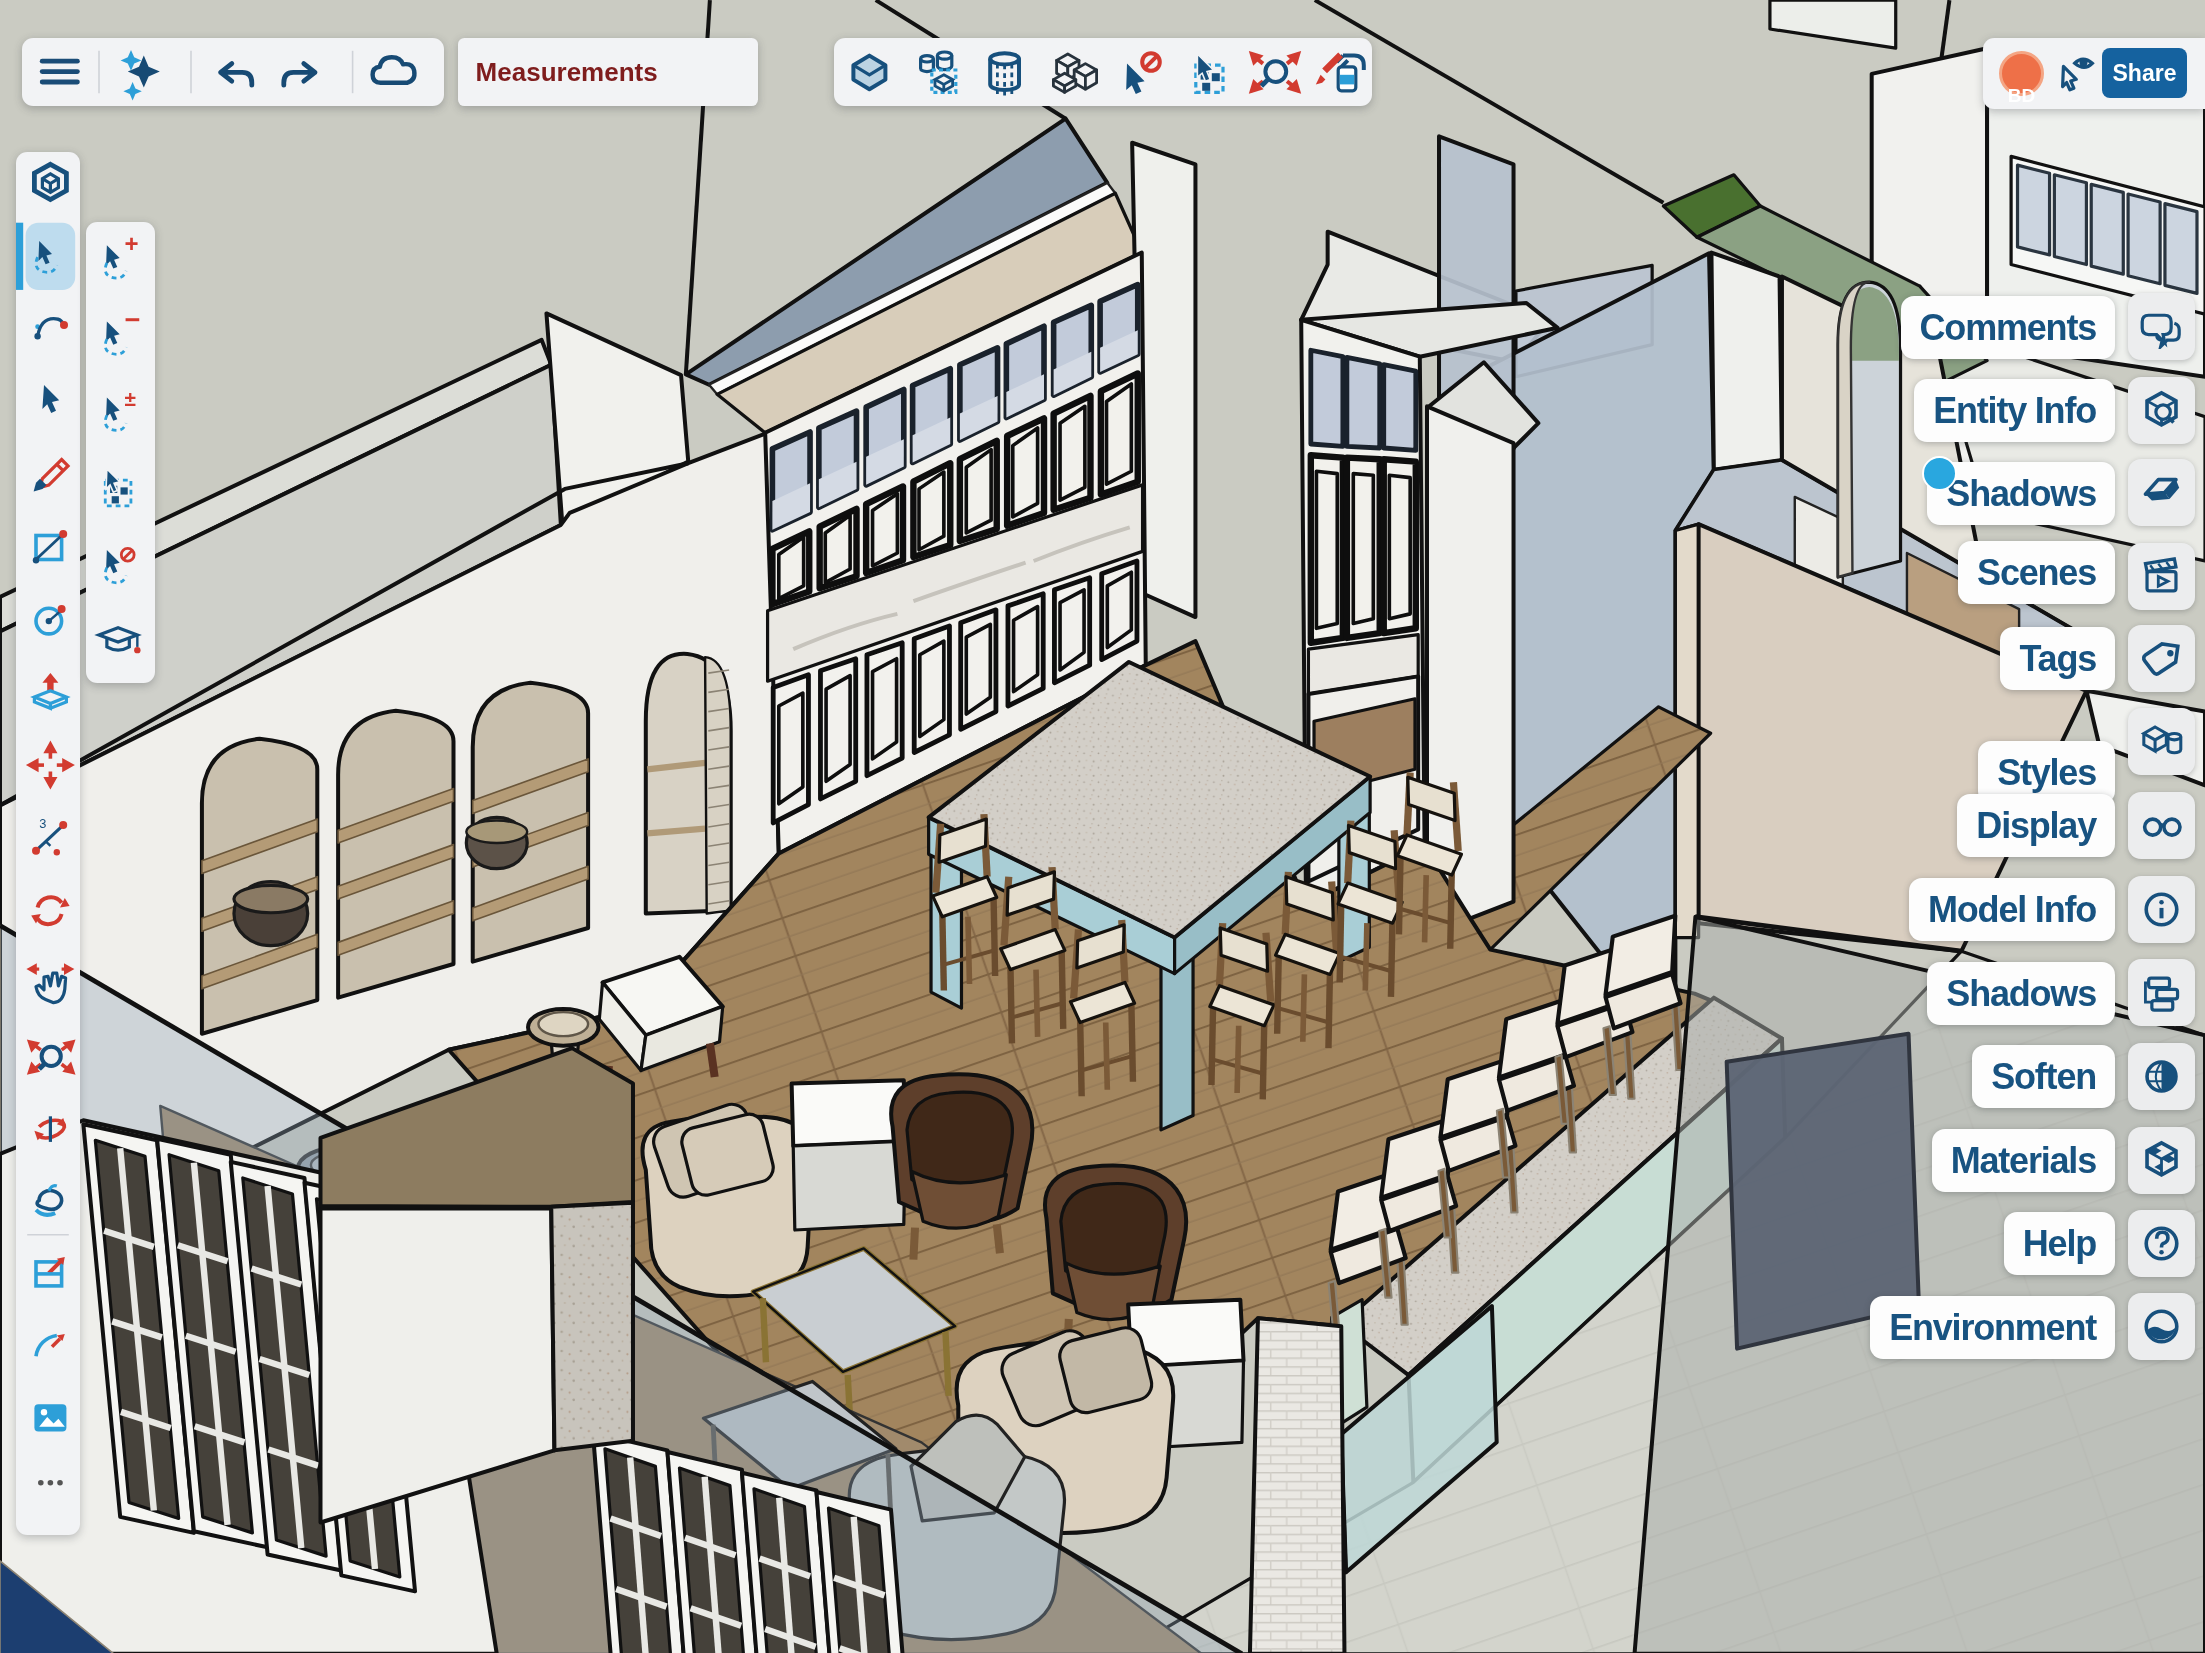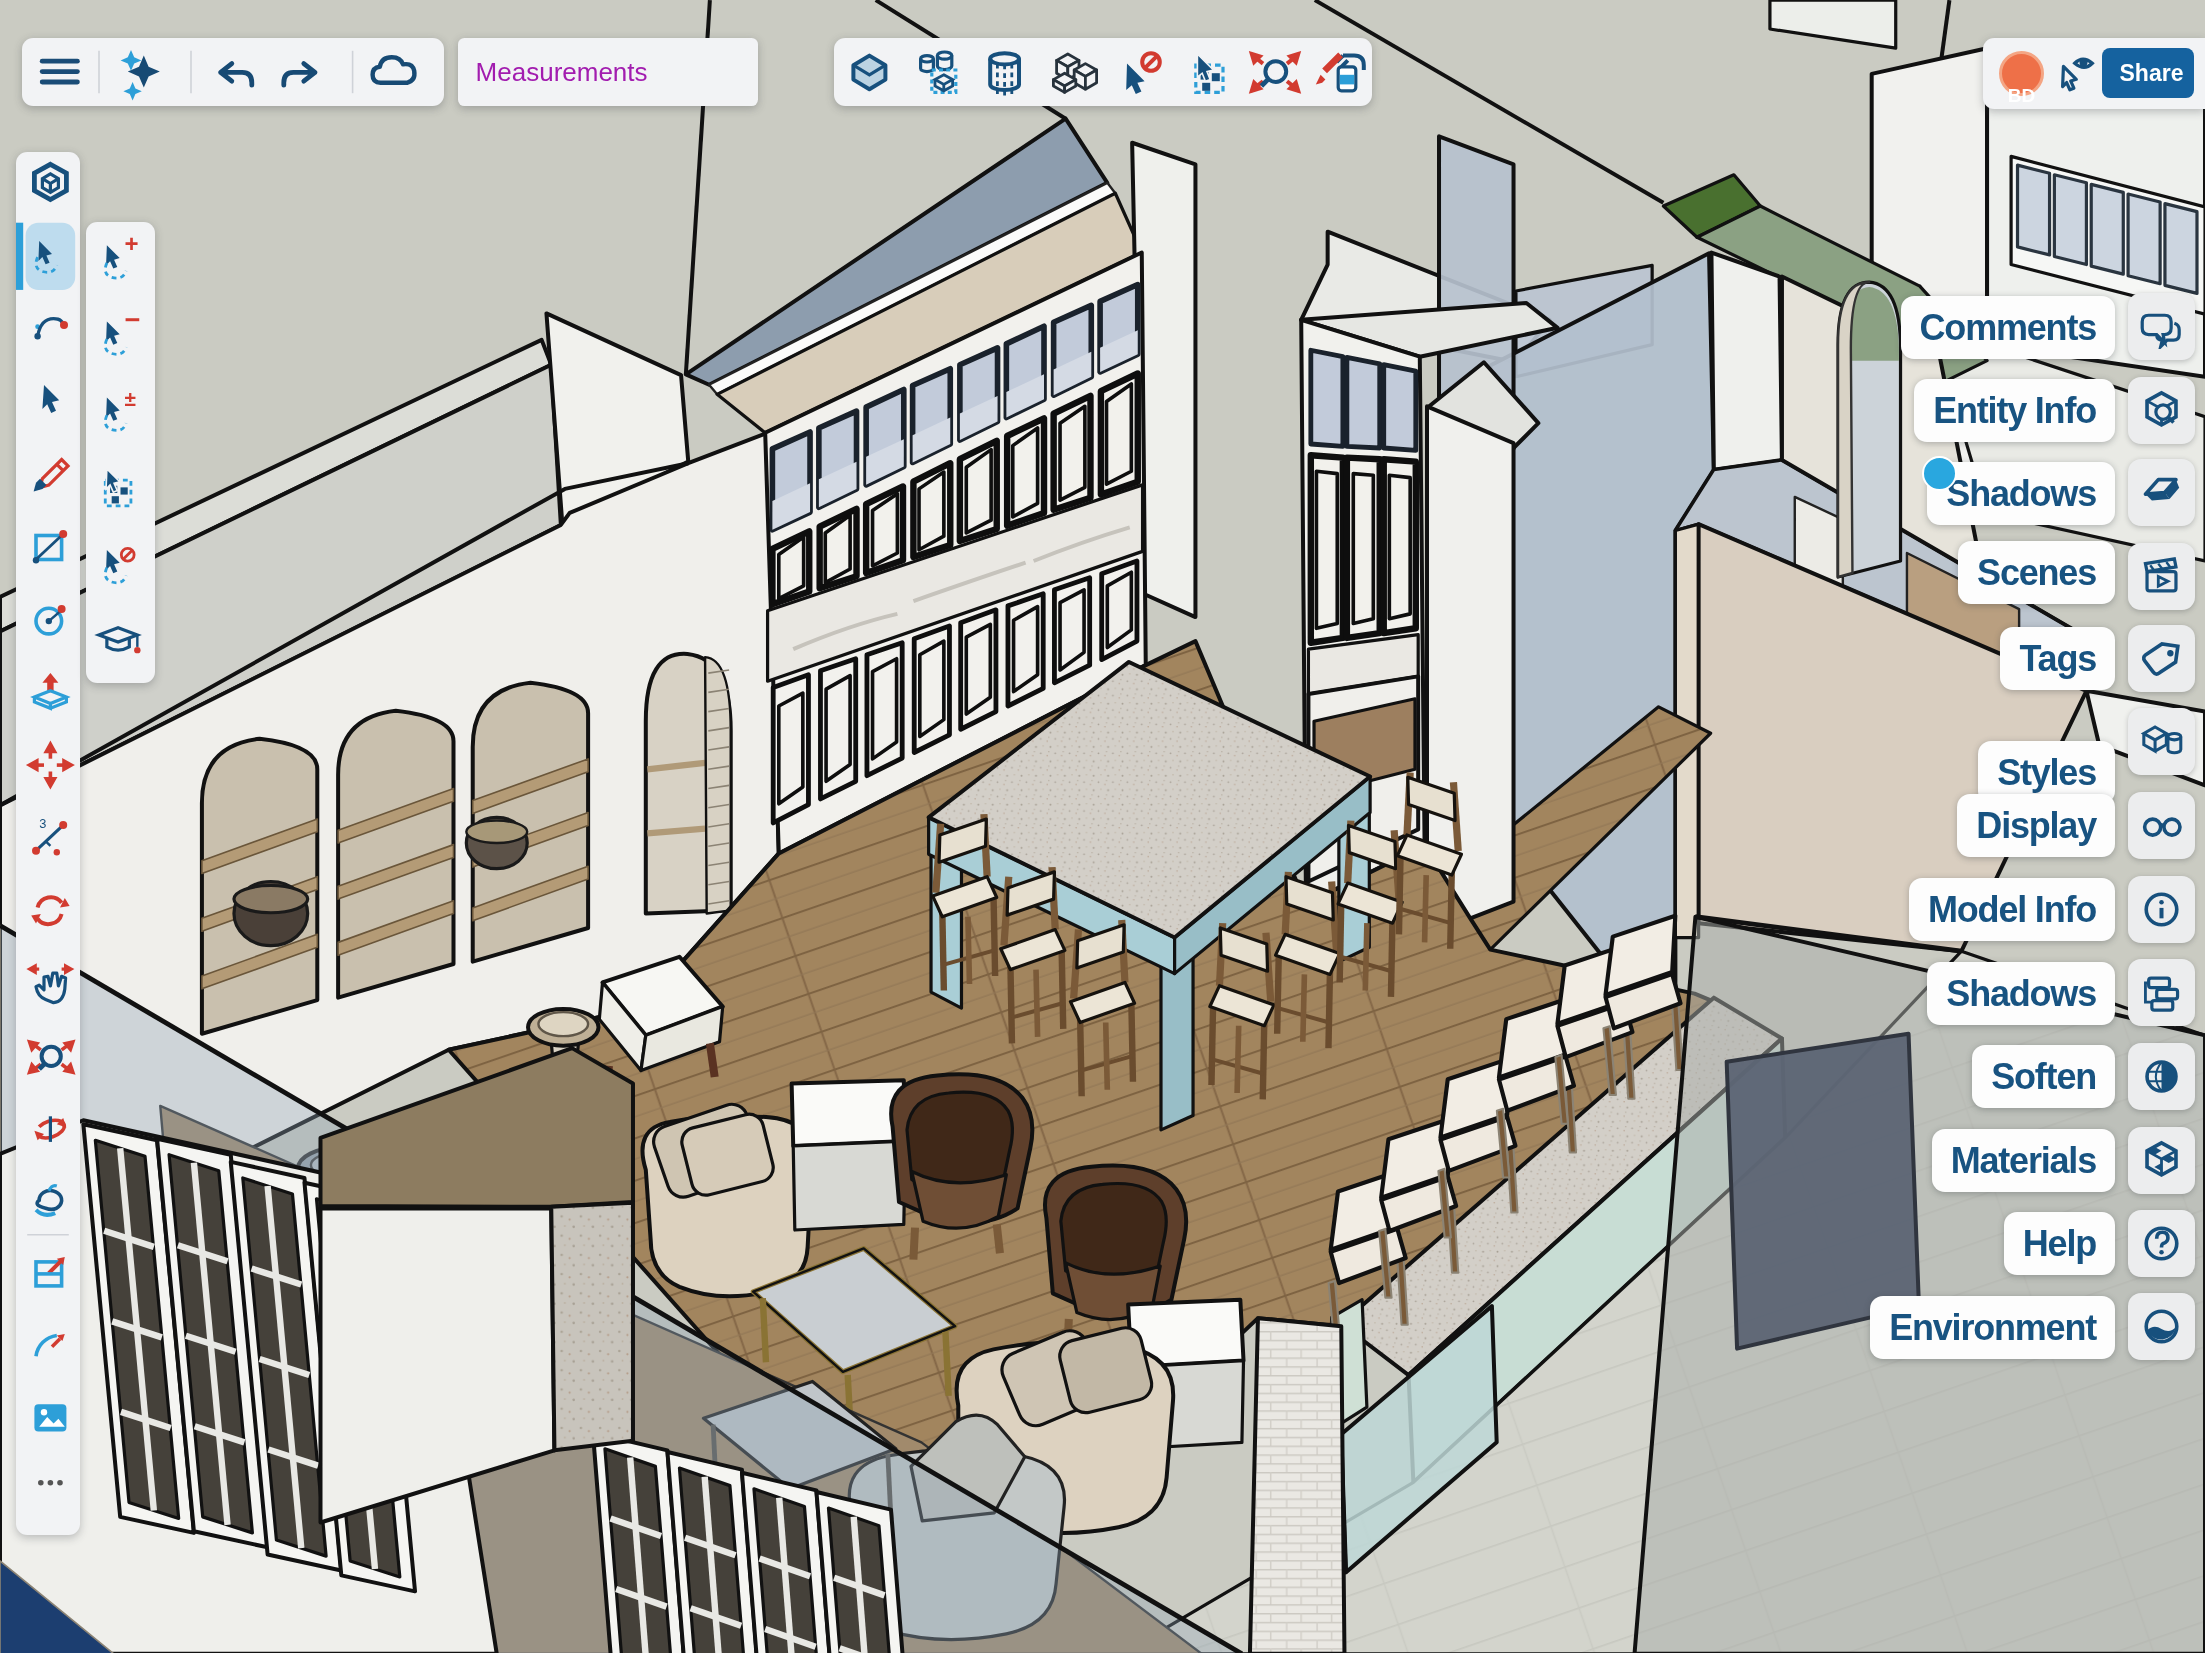--- a/index.html
+++ b/index.html
@@ -473,21 +473,21 @@
 
     <path d="M262,32 l-14,11 l14,11 M249,43 h26 q12,0 12,13 v3" fill="none" stroke="#174a74" stroke-width="6" stroke-linecap="round" stroke-linejoin="round"></path>
 
     <path d="M352,32 l14,11 l-14,11 M365,43 h-26 q-12,0 -12,13 v3" fill="none" stroke="#174a74" stroke-width="6" stroke-linecap="round" stroke-linejoin="round"></path>
 
     <path d="M448,56 q-10,0 -10,-10 q0,-9 9,-10 q2,-12 15,-12 q11,0 14,9 q12,-2 14,8 q2,12 -9,15 Z" fill="none" stroke="#174a74" stroke-width="5.5" stroke-linejoin="round"></path>
   </svg>
 </div>
 
 <div class="panel" style="left:458px;top:38px;width:300px;height:68px;border-radius:6.4px;display:flex;align-items:center;">
-  <span style="color:#a21caf;font-size:26px;margin-left:17.6px;">Measurements</span>
+  <span style="color:#7f1d1d;font-size:26px;margin-left:17.6px;font-weight:bold;">Measurements</span>
 </div>
 
 <div class="panel" style="left:834px;top:38px;width:538px;height:68px;">
   <svg width="538" height="68" viewBox="0 0 672 85">
 
     <g transform="translate(44,42)">
       <polygon points="-20,-8 0,-20 20,-8 20,10 0,22 -20,10" fill="#bcd3e2" stroke="#17507d" stroke-width="5" stroke-linejoin="round"></polygon>
       <polyline points="-20,-8 0,4 20,-8 M0,4 L0,22" fill="none" stroke="#17507d" stroke-width="4"></polyline>
     </g>
 
@@ -564,21 +564,21 @@
 
 <div class="panel" style="left:1983px;top:38px;width:222px;height:71px;border-radius:11.2px 0 0 11.2px;">
   <div class="abs" style="left:16px;top:13px;width:45px;height:45px;border-radius:50%;background:#ee7048;border:3.2px solid #f4a584;box-sizing:border-box;display:flex;align-items:center;justify-content:center;">
     <span style="color:#fff;font-weight:bold;font-size:19px;margin-top:44px;">BD</span>
   </div>
   <svg class="abs" style="left:74px;top:14.4px" width="45" height="45" viewBox="0 0 56 56">
     <path d="M8,18 l16,16 l-7,2 l4,9 l-5,2 l-4,-9 l-5,5 Z" fill="none" stroke="#17507d" stroke-width="4" stroke-linejoin="round"></path>
     <path d="M22,14 q10,-10 22,0 q-10,10 -22,0 Z" fill="none" stroke="#17507d" stroke-width="4"></path>
     <circle cx="33" cy="13" r="5" fill="#17507d"></circle>
   </svg>
-  <div class="abs" style="left:119px;top:10.4px;width:85px;height:50px;background:#15629f;border-radius:8px;display:flex;align-items:center;justify-content:center;padding-left:7px;">
+  <div class="abs" style="left:119px;top:10.4px;width:85px;height:50px;background:#15629f;border-radius:8px;display:flex;align-items:center;justify-content:center;">
     <span style="color:#fff;font-size:23px;font-weight:bold;">Share</span>
   </div>
 </div>
 
 <div class="panel" style="left:16px;top:152px;width:64px;height:1383px;">
   <svg width="64" height="1383" viewBox="0 0 80 1726">
     <rect x="12" y="87" width="62" height="84" rx="16" fill="#bedcee"></rect>
     <rect x="0" y="87" width="9" height="84" fill="#2d9fd8"></rect>
     <g id="ltb">
 <g transform="translate(43,38)">

